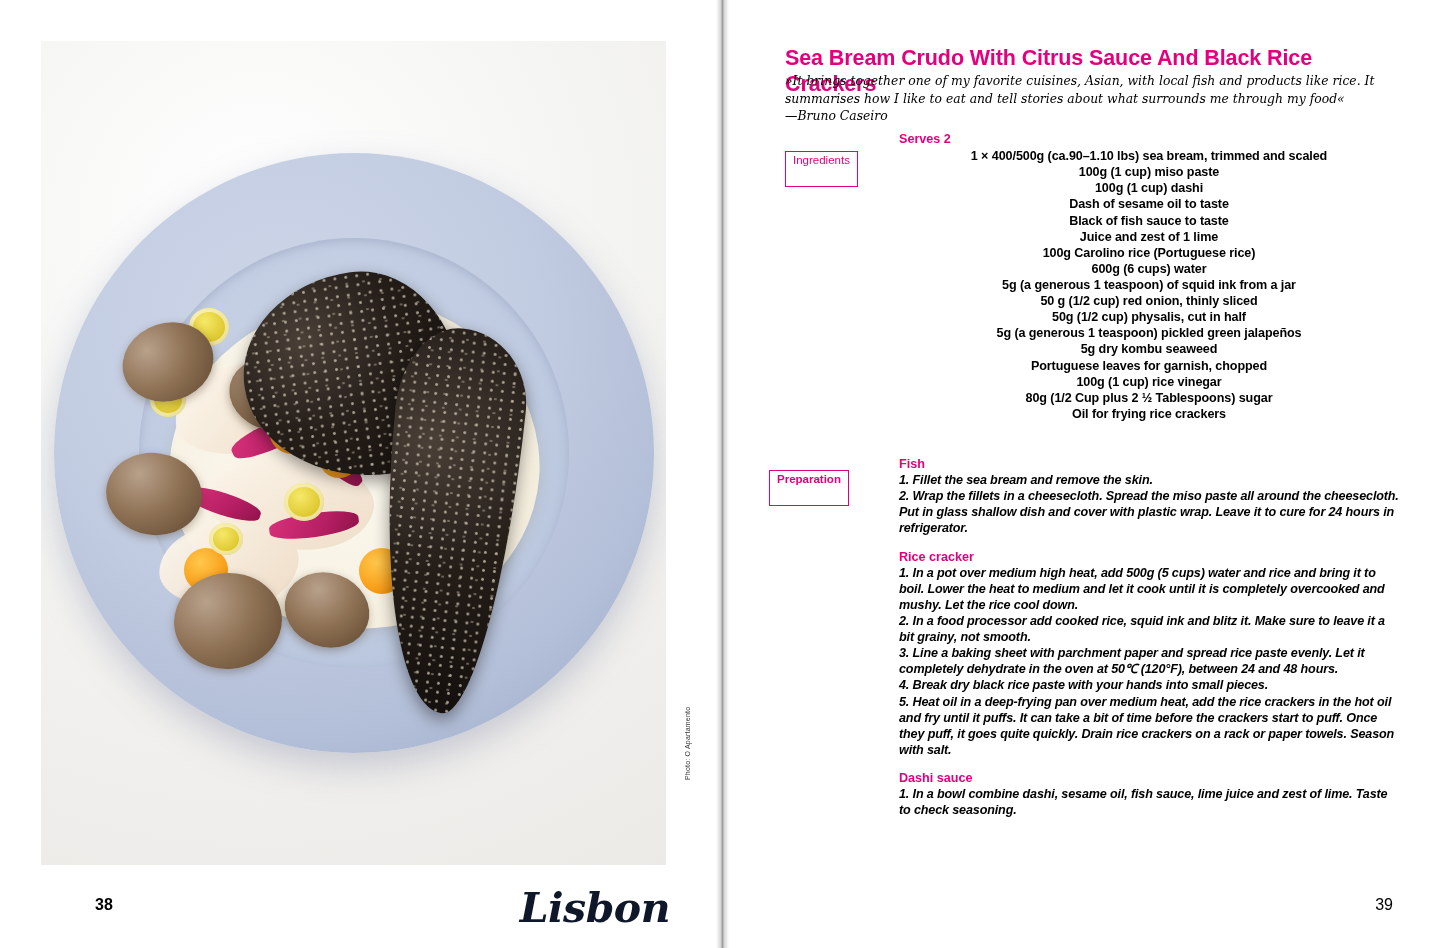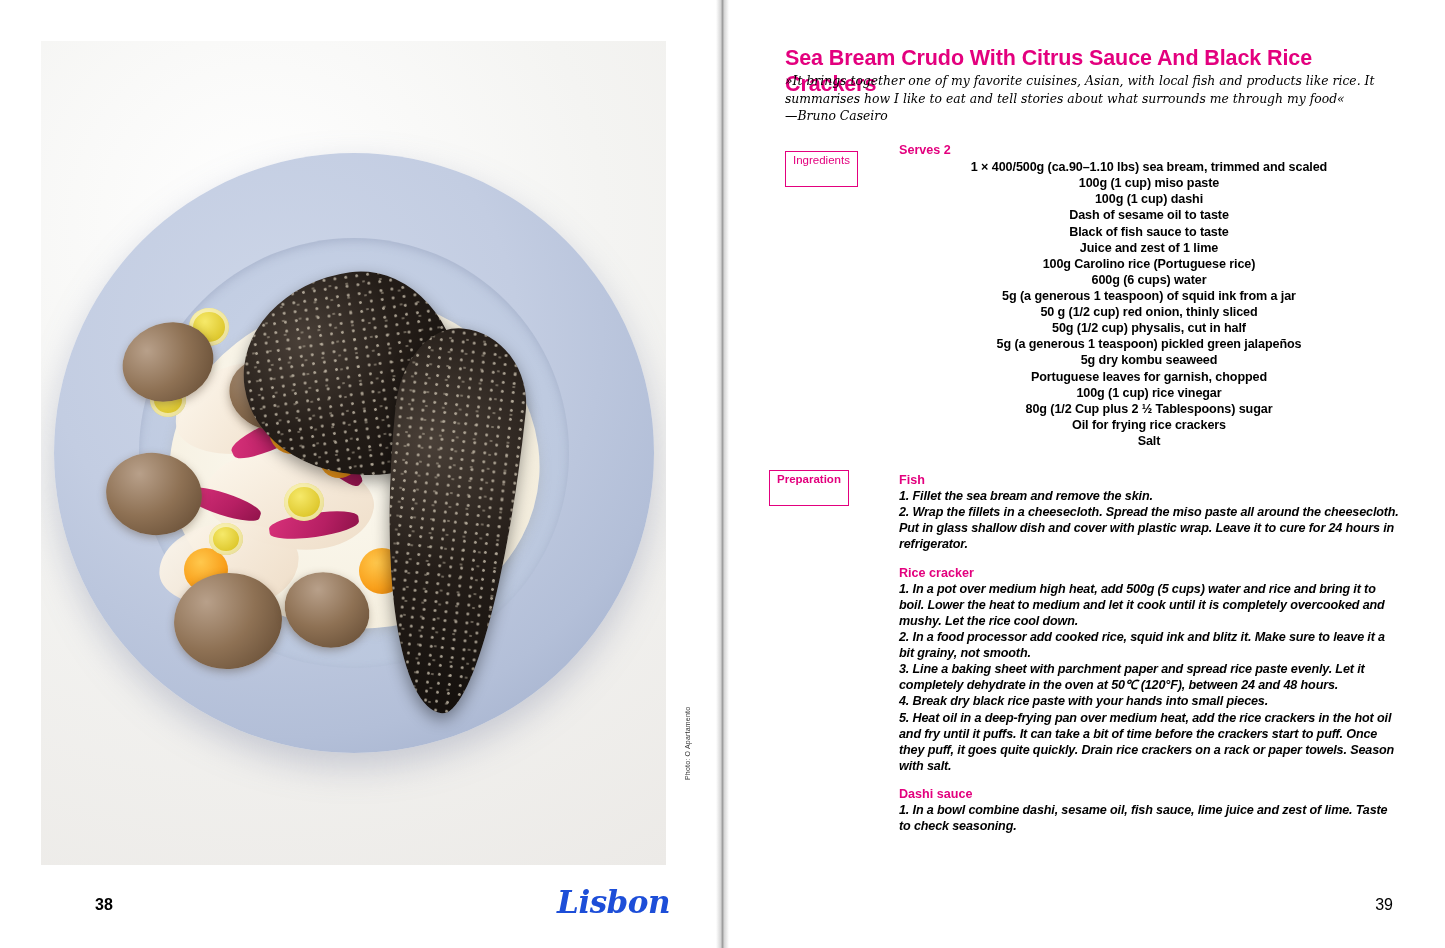--- a/index.html
+++ b/index.html
@@ -164,23 +164,23 @@
     font-weight: bold;
     color: #000;
   }
   .brand {
     position: absolute;
     right: 46px;
     top: 884px;
     font-family: "DejaVu Serif", serif;
     font-weight: bold;
     font-style: italic;
-    font-size: 31px;
+    font-size: 41px;
     letter-spacing: -0.5px;
-    color: #1d4ed8;
+    color: #0f172a;
   }
 
   
   .recipe-title {
     position: absolute;
     left: 56px;
     top: 32px;
     width: 610px;
     color: #e3007e;
     font-size: 21.5px;
@@ -213,22 +213,22 @@
   .tag-ingredients { left: 56px; top: 151px; }
   .tag-preparation { left: 40px; top: 470px; font-weight: bold; }
 
   .col-body {
     position: absolute;
     left: 170px;
     width: 500px;
     font-size: 12.6px;
     line-height: 1.28;
   }
-  .ingredients-block { top: 142px; }
-  .preparation-block { top: 472px; }
+  .ingredients-block { top: 131px; }
+  .preparation-block { top: 456px; }
 
   .lead {
     color: #e3007e;
     font-weight: bold;
     margin: 0 0 1px 0;
   }
   .ing-line {
     font-weight: bold;
     margin: 0;
     letter-spacing: -0.1px;
@@ -329,21 +329,20 @@
       <p class="ing-line">600g (6 cups) water</p>
       <p class="ing-line">5g (a generous 1 teaspoon) of squid ink from a jar</p>
       <p class="ing-line">50 g (1/2 cup) red onion, thinly sliced</p>
       <p class="ing-line">50g (1/2 cup) physalis, cut in half</p>
       <p class="ing-line">5g (a generous 1 teaspoon) pickled green jalapeños</p>
       <p class="ing-line">5g dry kombu seaweed</p>
       <p class="ing-line">Portuguese leaves for garnish, chopped</p>
       <p class="ing-line">100g (1 cup) rice vinegar</p>
       <p class="ing-line">80g (1/2 Cup plus 2 ½ Tablespoons) sugar</p>
       <p class="ing-line">Oil for frying rice crackers</p>
-      <p class="ing-line">Salt</p>
     </div>
 
     <div class="col-body preparation-block">
       <p class="sub-head">Fish</p>
       <p class="step">1. Fillet the sea bream and remove the skin.</p>
       <p class="step">2. Wrap the fillets in a cheesecloth. Spread the miso paste all around the cheesecloth. Put in glass shallow dish and cover with plastic wrap. Leave it to cure for 24 hours in refrigerator.</p>
       <div class="gap"></div>
 
       <p class="sub-head">Rice cracker</p>
       <p class="step">1. In a pot over medium high heat, add 500g (5 cups) water and rice and bring it to boil. Lower the heat to medium and let it cook until it is completely overcooked and mushy. Let the rice cool down.</p>

